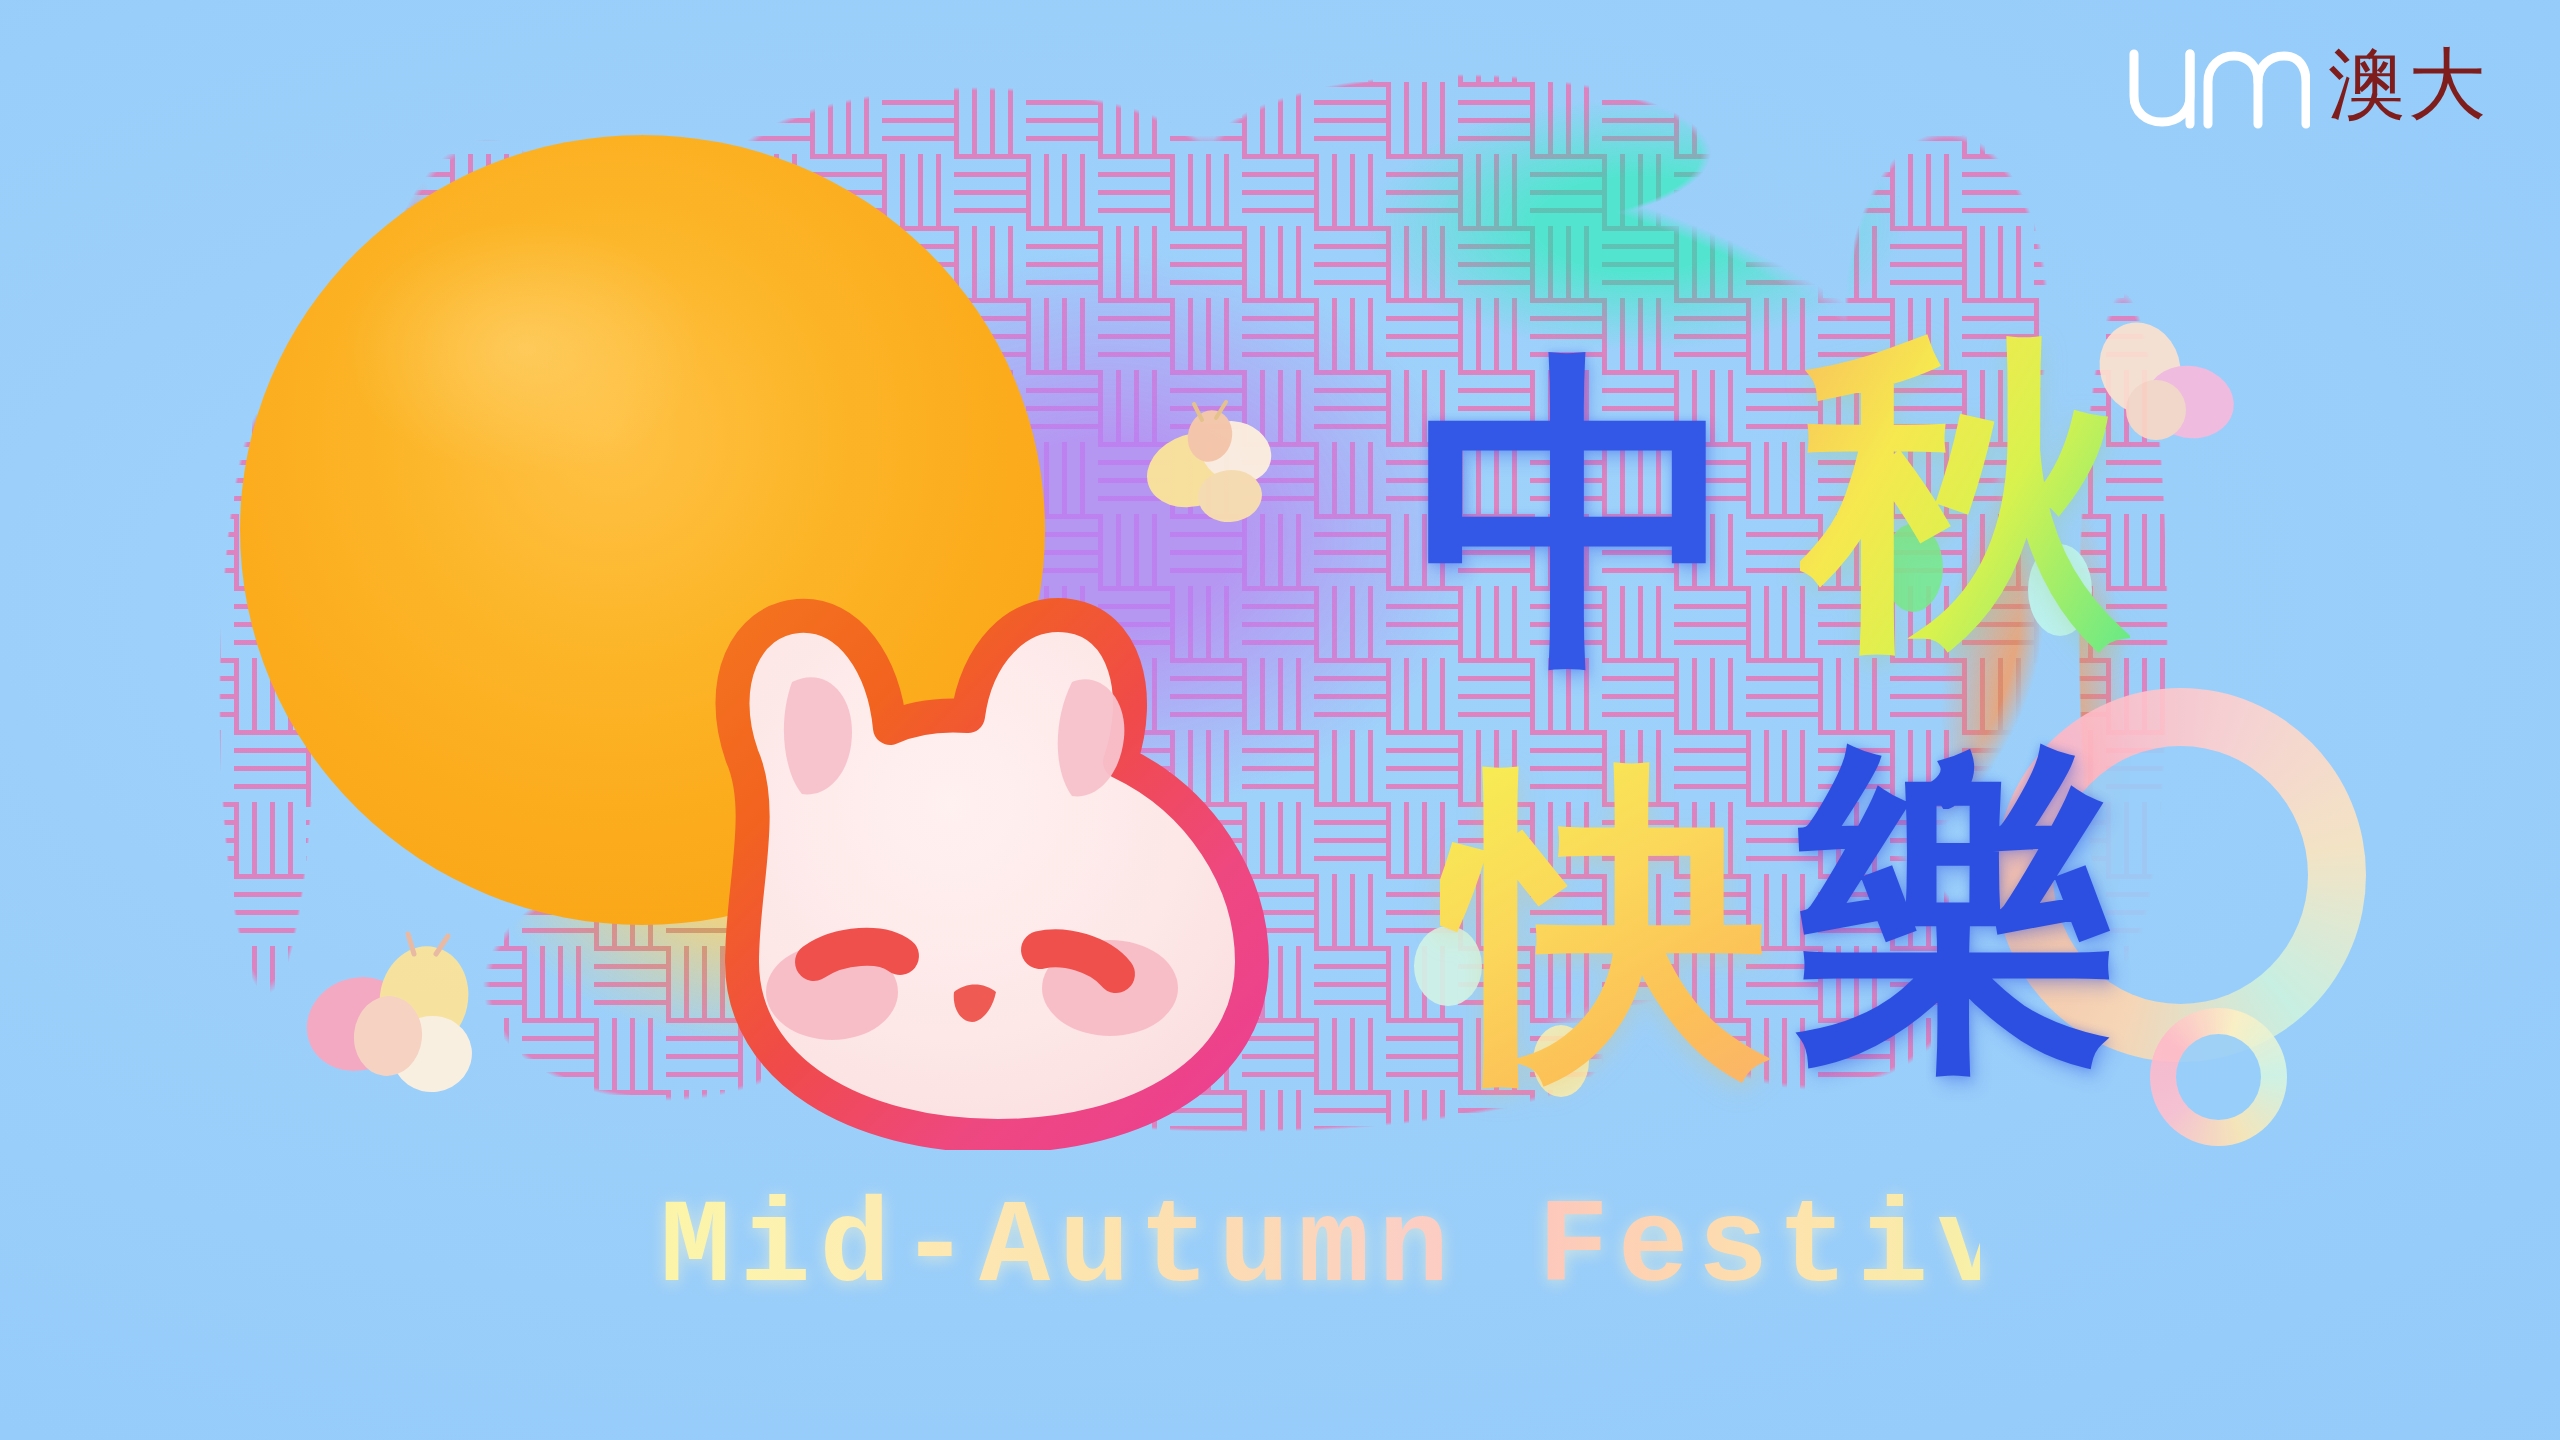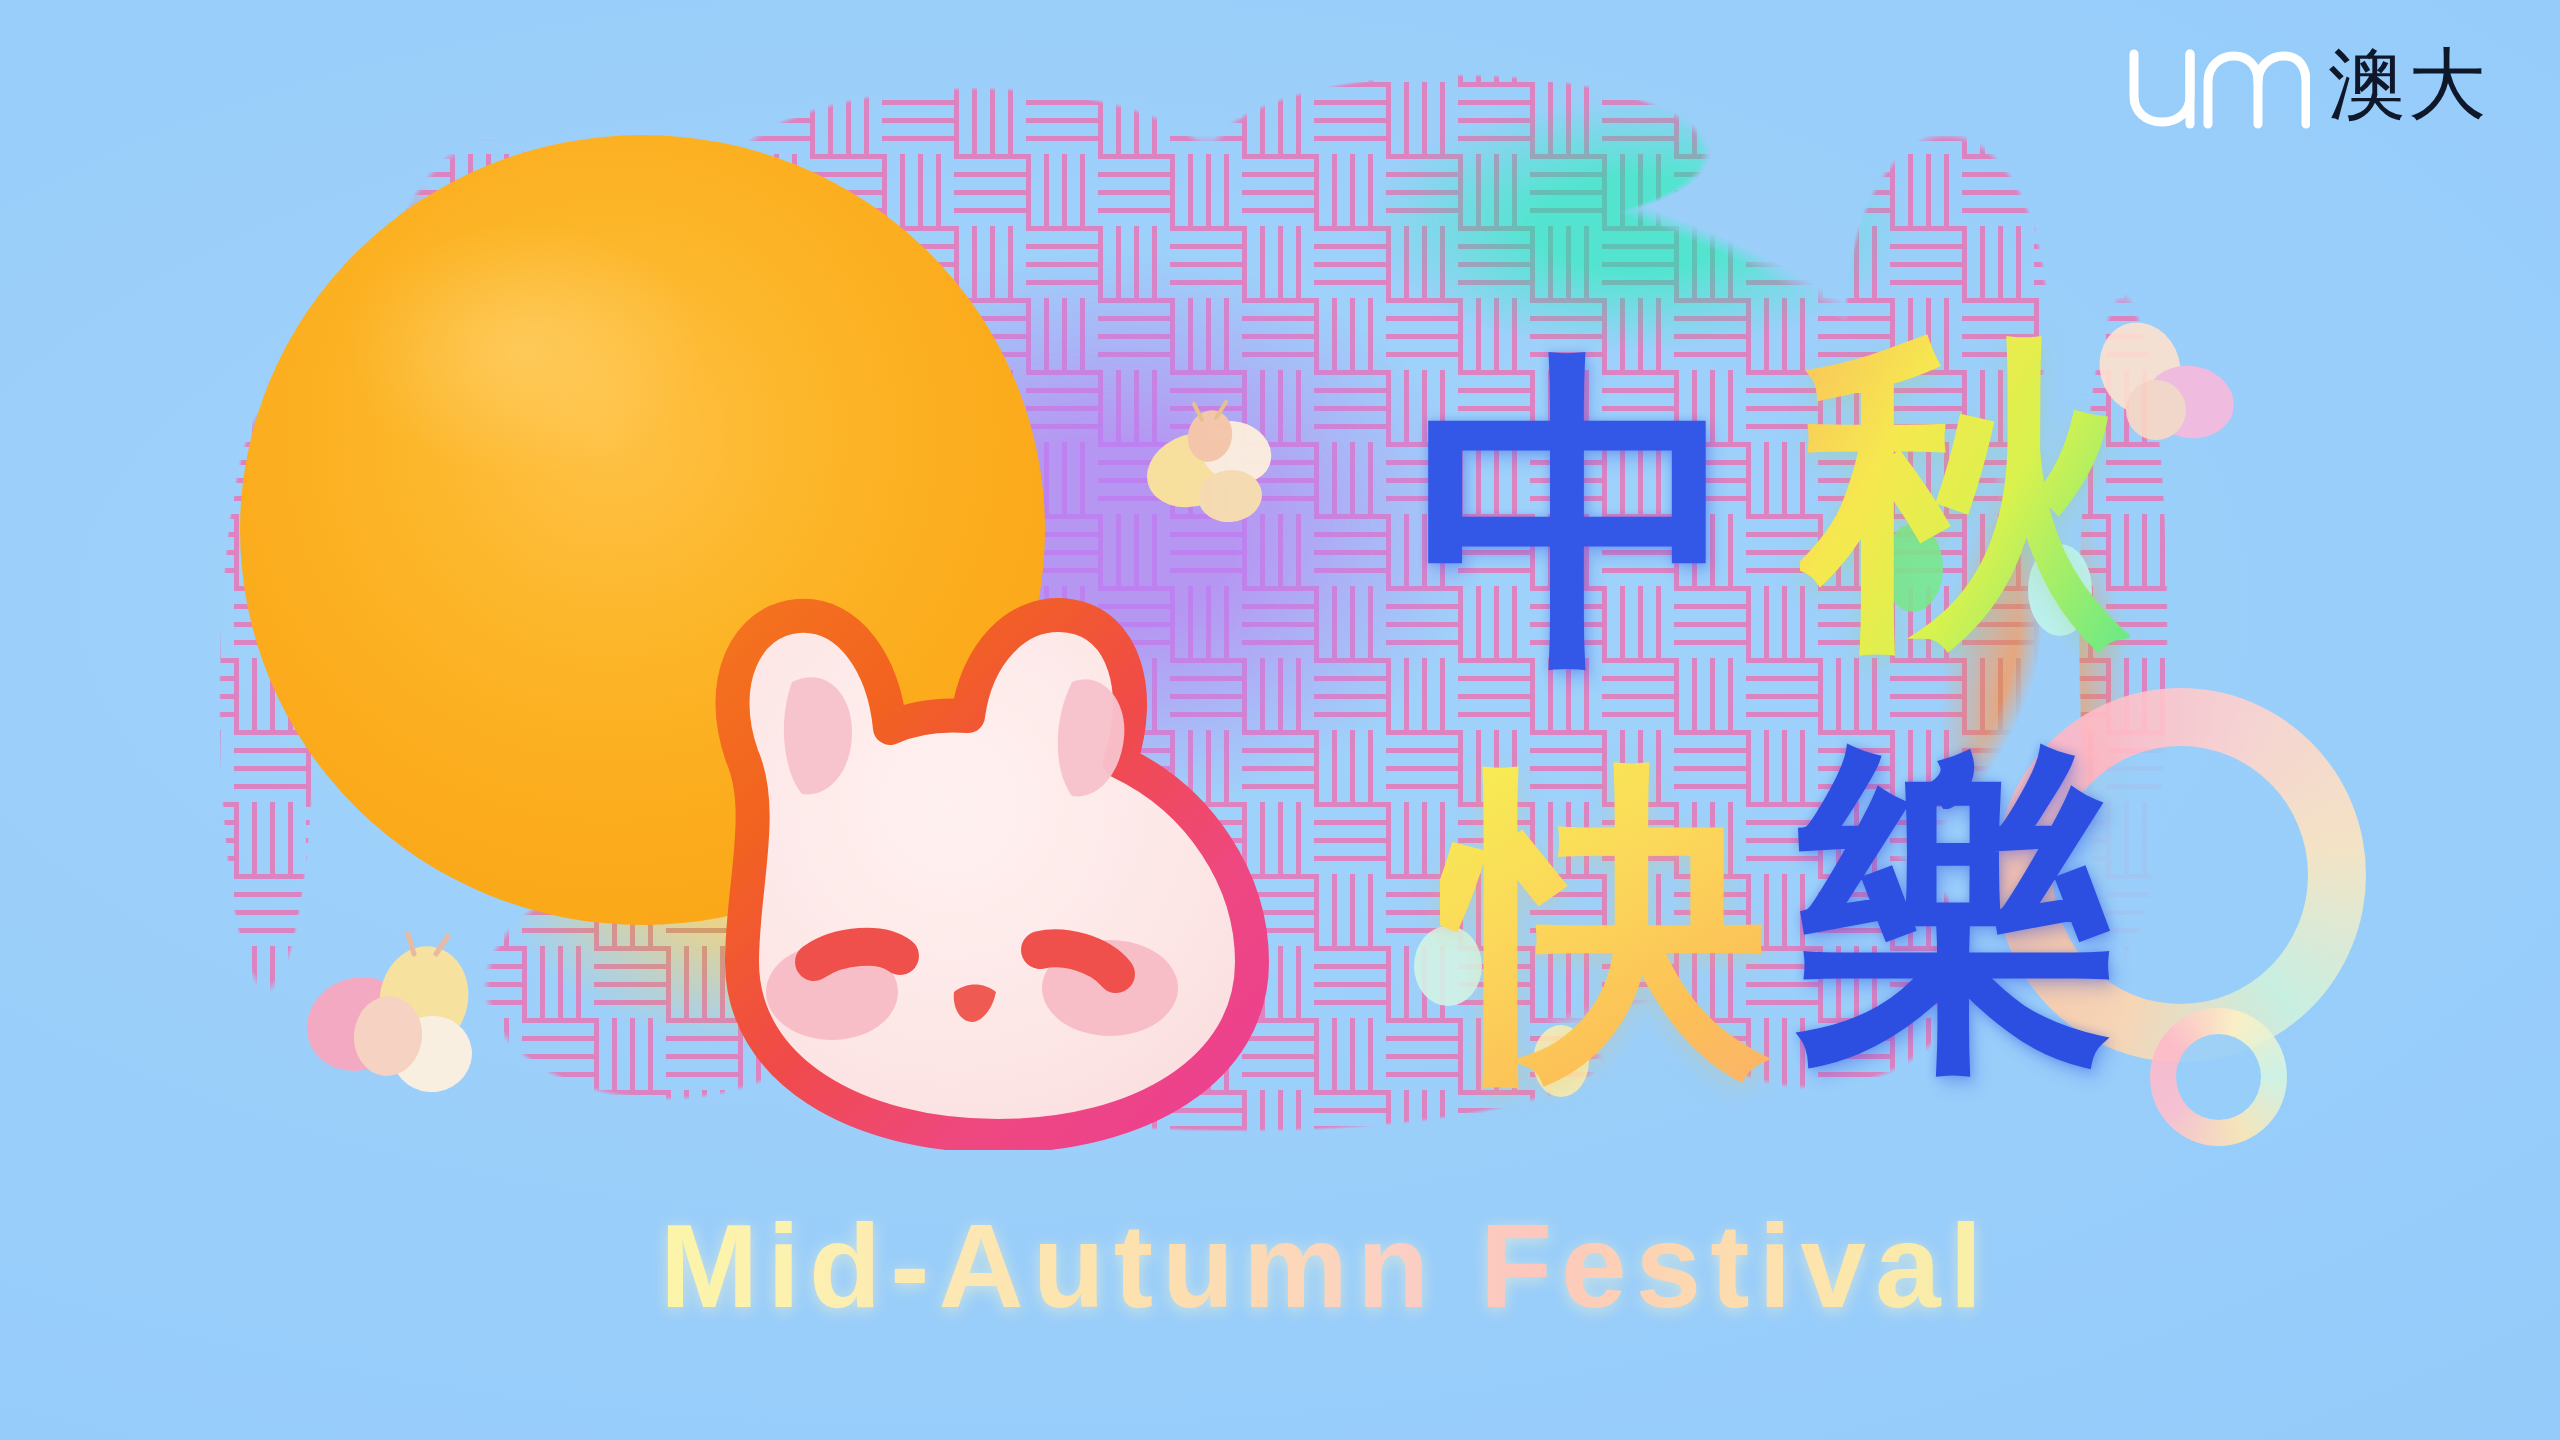--- a/index.html
+++ b/index.html
@@ -212,47 +212,46 @@
 
   
   .blob{position:absolute;}
   .blob svg{display:block;width:100%;height:100%;}
 
   
   .subtitle{
     position:absolute;
     left:660px; top:1182px;
     width:1320px;
-    font-family:Liberation Sans, sans-serif;
+    font-family:Liberation Mono, monospace;
     font-size:118px;
     font-weight:700;
     letter-spacing:9px;
     white-space:nowrap;
     background:linear-gradient(92deg,
       #fbf5a8 0%, #fdf1b0 10%, #fde7b2 22%, #fde3ae 34%,
       #fcd9b6 46%, #fccfc4 56%, #fdc7bd 66%,
       #fdd5b2 76%, #fde3ad 86%, #f8f0a8 100%);
     -webkit-background-clip:text;background-clip:text;color:transparent;
     filter:drop-shadow(0 3px 8px rgba(255,245,200,.55));
     user-select:none;
-    margin-top:16px;
   }
 
   
   .logo{
     position:absolute;
     right:72px; top:38px;
     display:flex;align-items:center;gap:18px;
     color:#ffffff;
   }
   .logo .um{display:block;}
   .logo .cnname{
     font-family:"DejaVu Sans","Liberation Sans",sans-serif;
     font-size:78px;font-weight:500;line-height:1;
-    letter-spacing:2px;color:#0f172a;
+    letter-spacing:2px;color:#7f1d1d;
     white-space:nowrap;
   }
 </style>
 </head>
 <body>
 
 <div id="stage">
 
   <div class="sky"></div>
 

